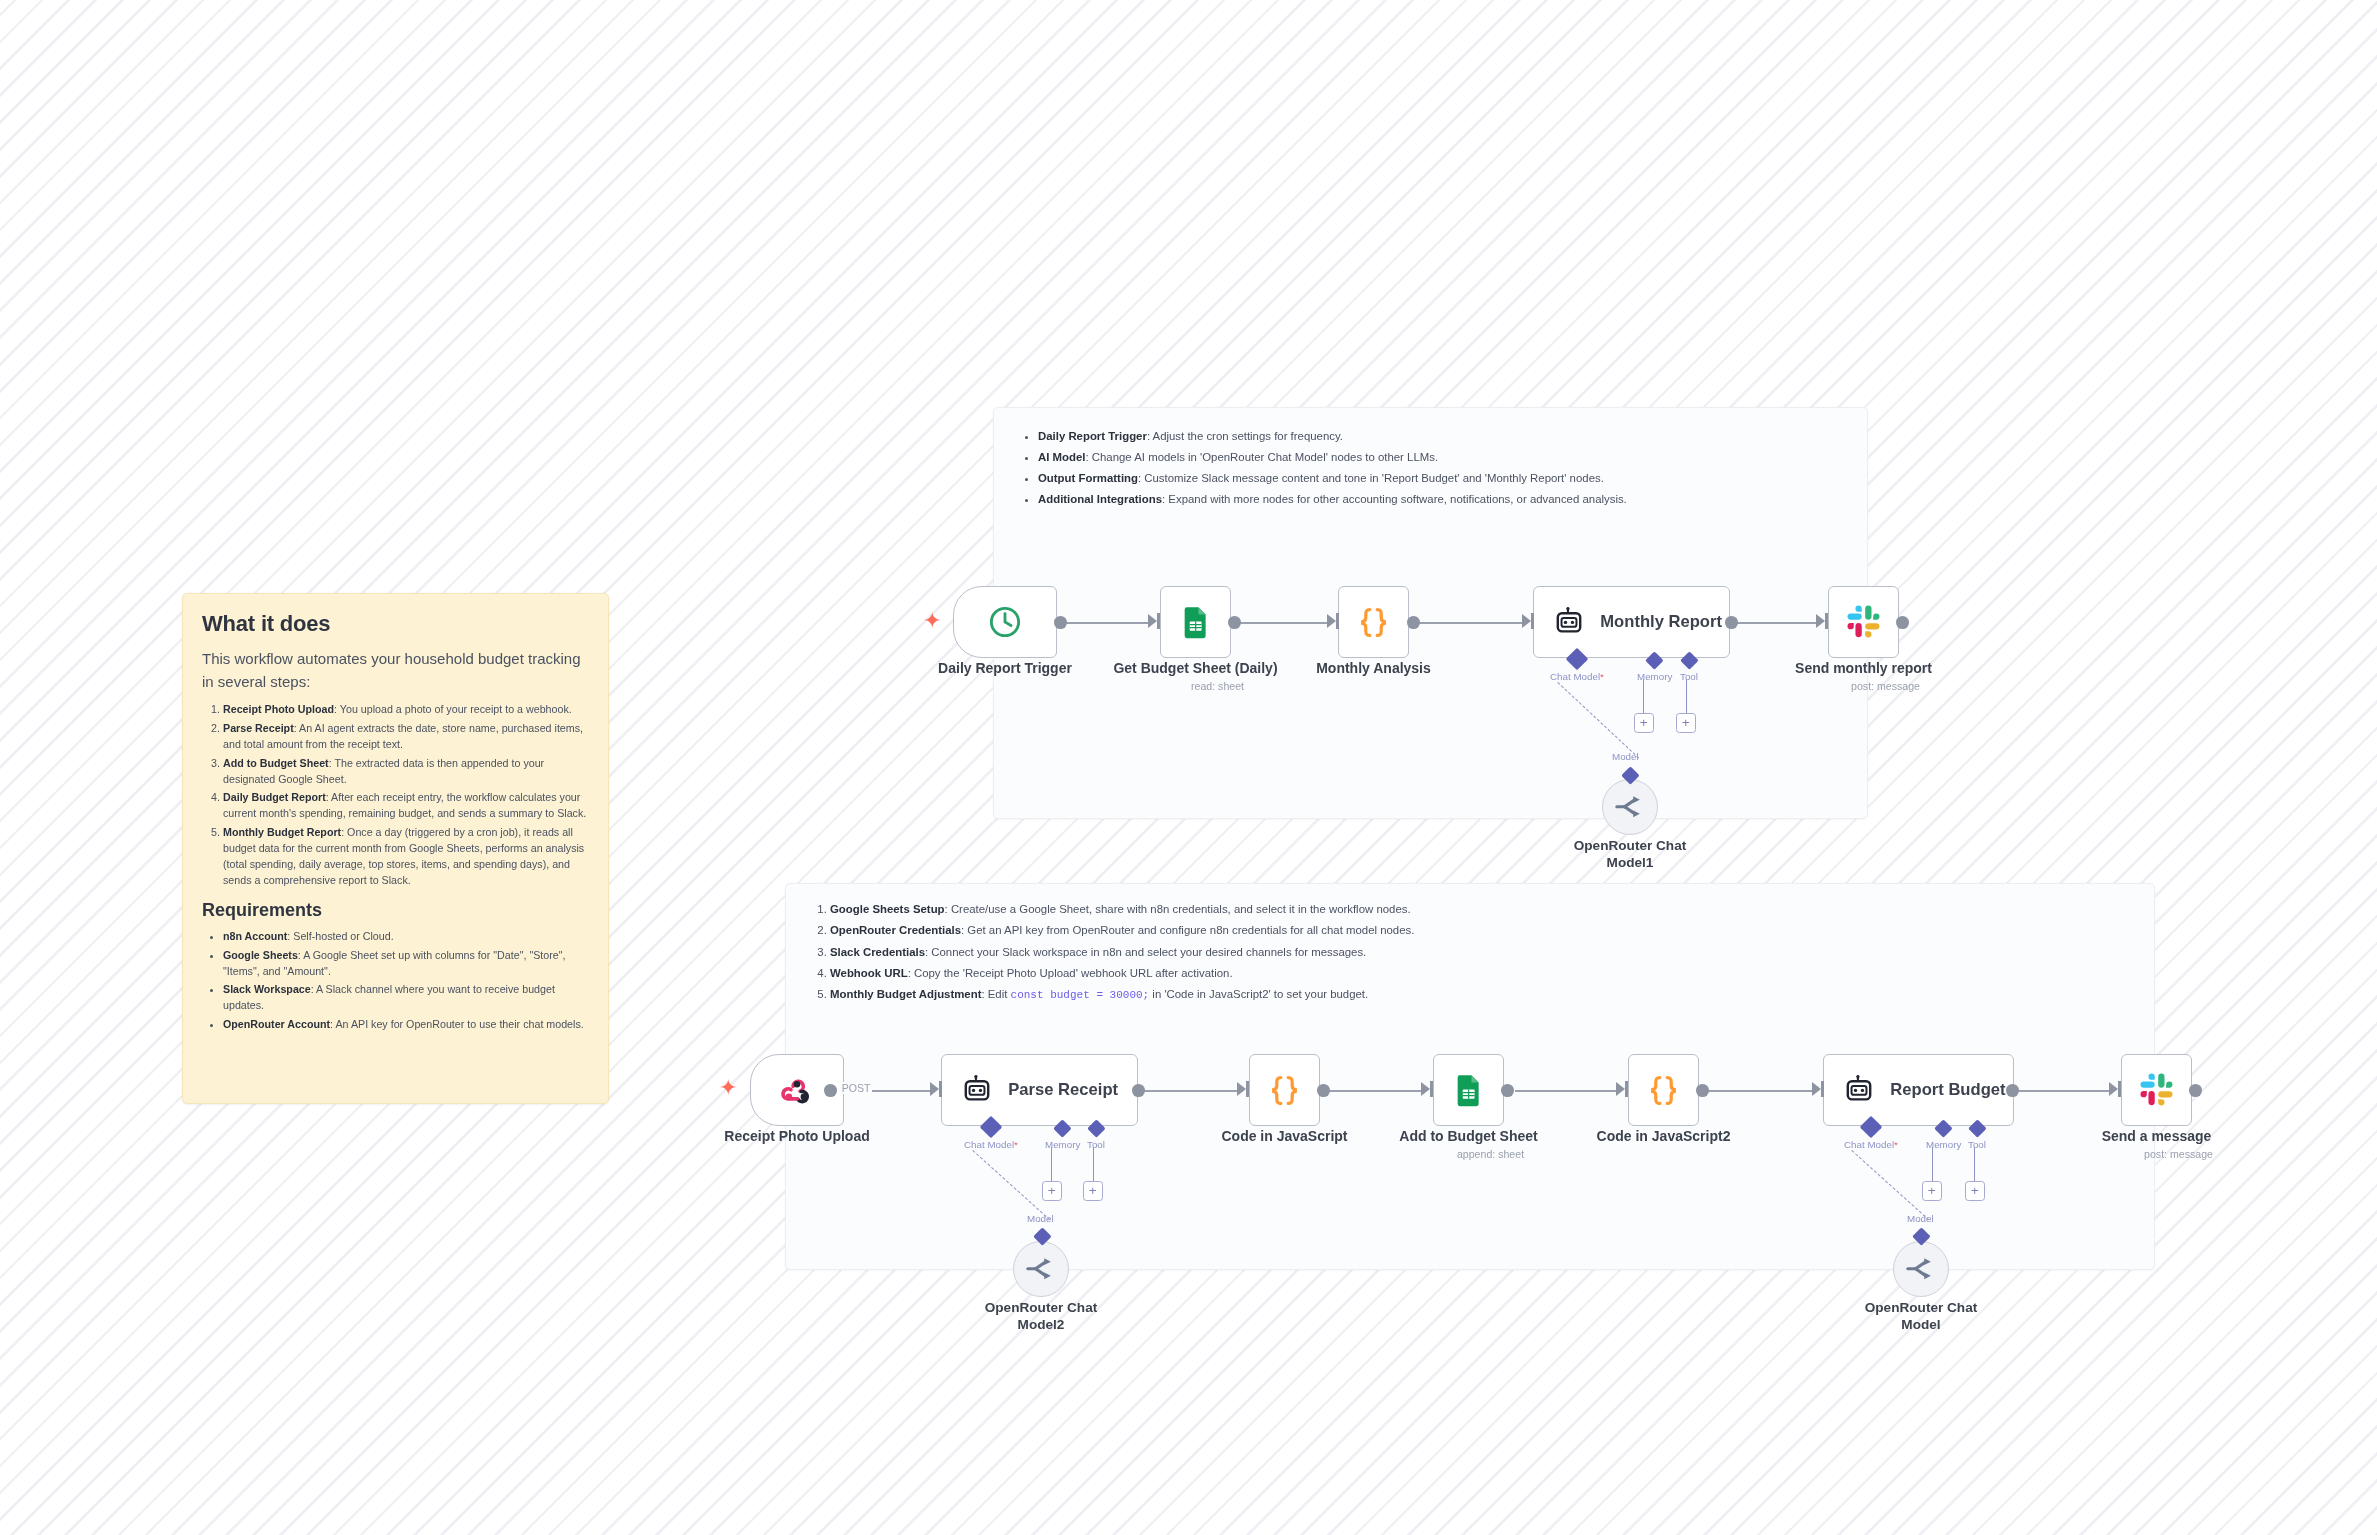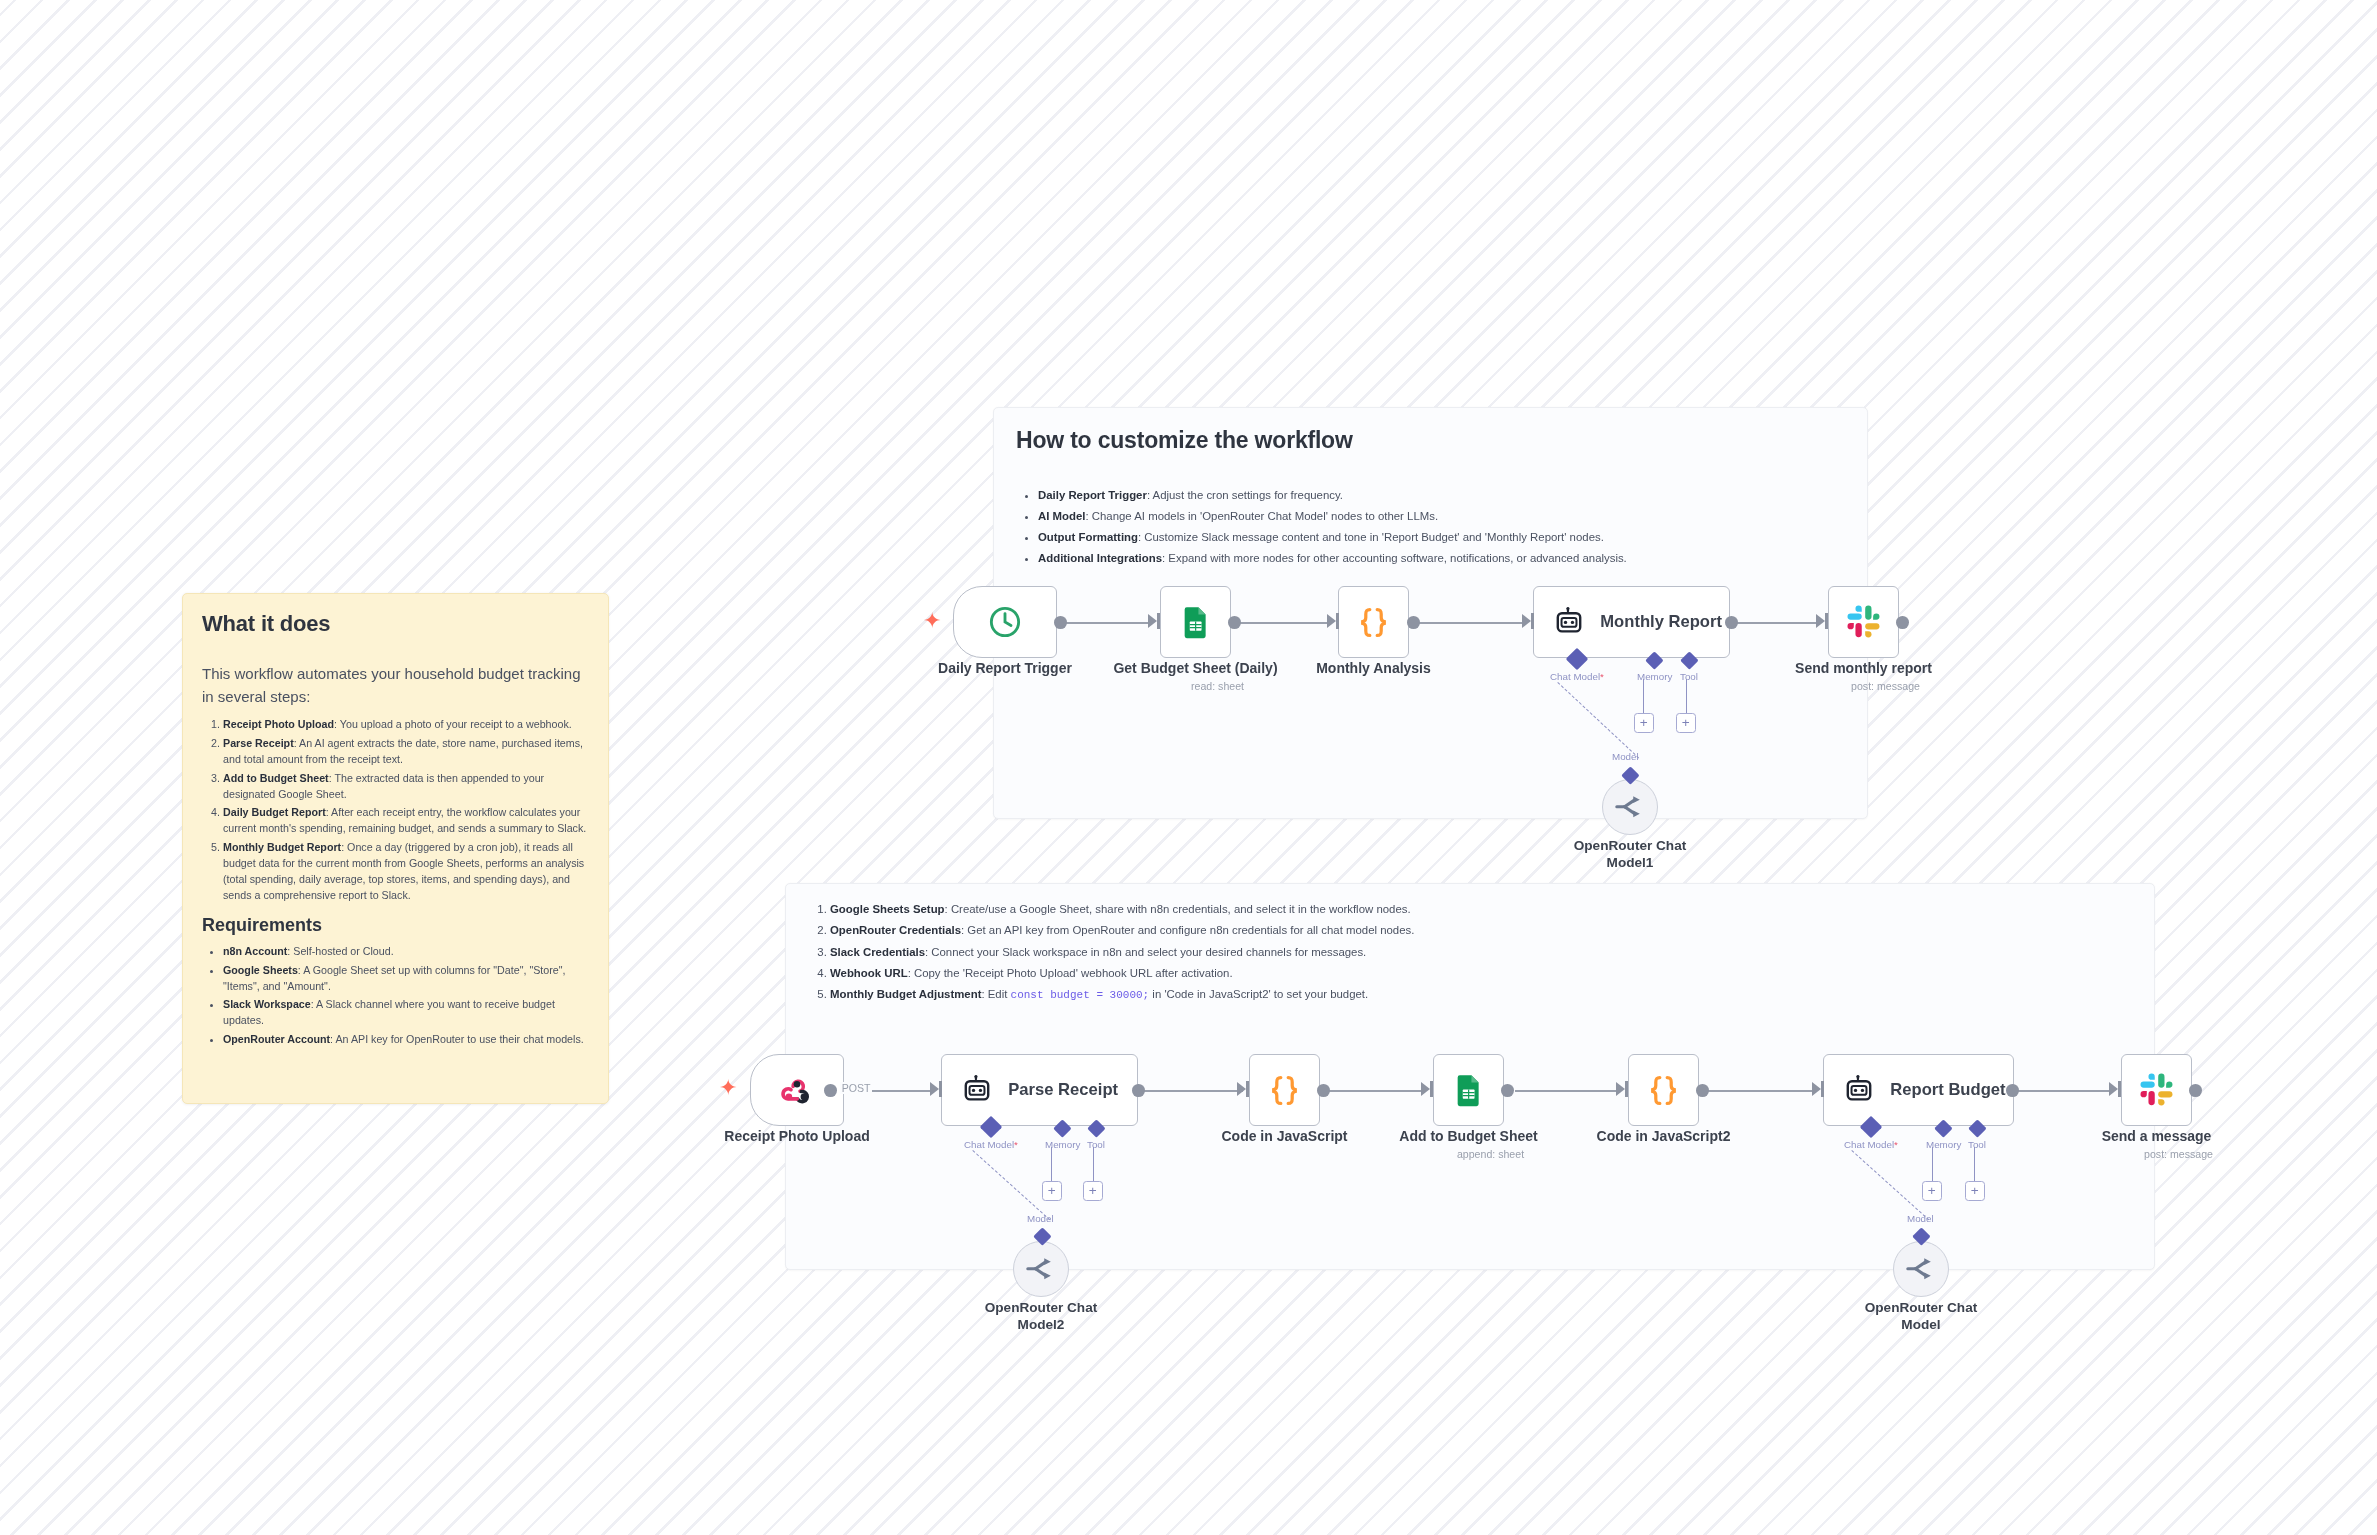--- a/index.html
+++ b/index.html
@@ -92,21 +92,21 @@
     font-family: "Liberation Mono", "DejaVu Sans Mono", monospace;
     color: #6b5ce7;
     font-size: 11px;
   }
 
   
   #note-whatitdoes {
     left: 182px; top: 593px; width: 427px; height: 511px;
     padding: 17px 19px;
   }
-  #note-whatitdoes h2 { font-size: 22px; margin-bottom: 25px; }
+  #note-whatitdoes h2 { font-size: 22px; margin-bottom: 10px; }
   #note-whatitdoes h4 { margin-top: 12px; margin-bottom: 6.8px; }
   #note-whatitdoes p { margin-bottom: 7.7px; }
   #note-whatitdoes ol, #note-whatitdoes ul { padding-left: 21px; }
   #note-whatitdoes li { font-size: 10.7px; line-height: 1.5; margin-bottom: 2.6px; }
 
   
   .node {
     position: absolute;
     display: flex;
     align-items: center;
@@ -267,21 +267,20 @@
 
   
   .icn { display: block; }
 </style>
 </head>
 <body>
 
 <div id="canvas">
 
   <div class="sticky sticky-plain" id="note-customize">
-    <h2>How to customize the workflow</h2>
     <ul>
       <li><b>Daily Report Trigger</b><span>: Adjust the cron settings for frequency.</span></li>
       <li><b>AI Model</b><span>: Change AI models in 'OpenRouter Chat Model' nodes to other LLMs.</span></li>
       <li><b>Output Formatting</b><span>: Customize Slack message content and tone in 'Report Budget' and 'Monthly Report' nodes.</span></li>
       <li><b>Additional Integrations</b><span>: Expand with more nodes for other accounting software, notifications, or advanced analysis.</span></li>
     </ul>
   </div>
 
   <div class="sticky sticky-plain" id="note-steps">
     <ol>

